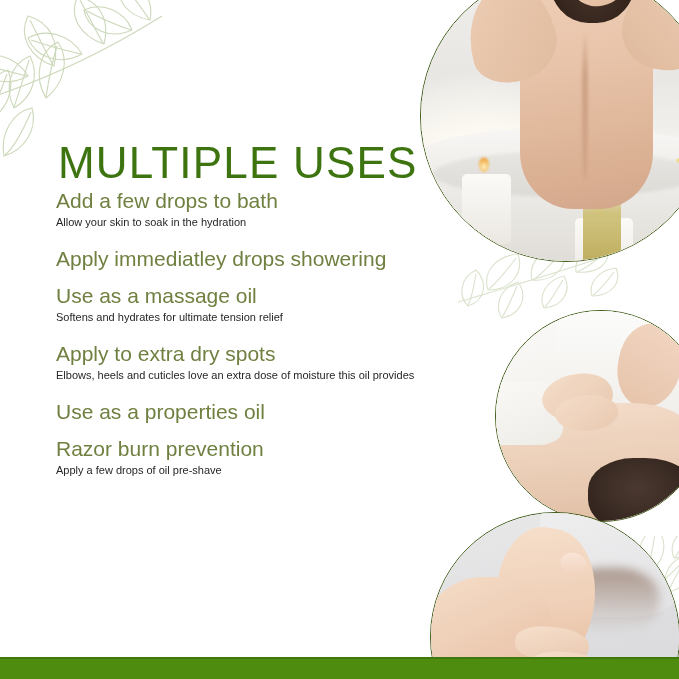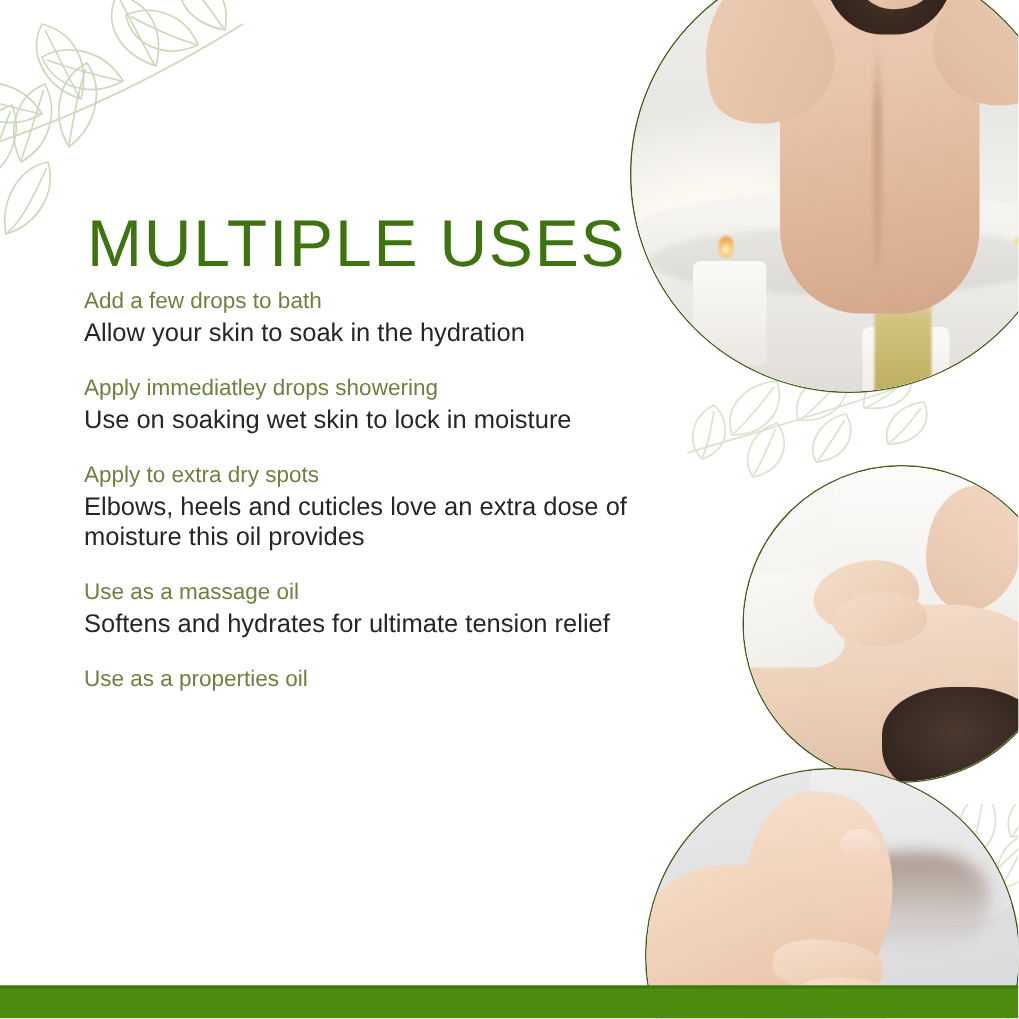--- a/index.html
+++ b/index.html
@@ -31,27 +31,27 @@
     margin-top:18px;
   }
 
   
   .uses{
     position:absolute;left:56px;top:191px;width:390px;
   }
   .use-block{margin-bottom:17px;}
   .use-block:last-child{margin-bottom:0;}
   .use-head{
-    font-size:15px;line-height:20px;
+    font-size:21px;line-height:20px;
     color:#6f8040;
     font-weight:400;
     margin:0 0 1px 0;
   }
   .use-desc{
-    font-size:17px;line-height:20px;
+    font-size:11px;line-height:20px;
     color:#262626;
     font-weight:400;
     margin:0;
     max-width:380px;
   }
 
   
   .photo{
     position:absolute;border-radius:50%;
     border:1.2px solid #3f5c18;
@@ -392,35 +392,38 @@
 
   <div class="uses">
 
     <div class="use-block">
       <p class="use-head">Add a few drops to bath</p>
       <p class="use-desc">Allow your skin to soak in the hydration</p>
     </div>
 
     <div class="use-block">
       <p class="use-head">Apply immediatley drops showering</p>
-      <p class="use-desc">Use on soaking wet skin to lock in moisture</p>
+    </div>
+
+    <div class="use-block">
+      <p class="use-head">Use as a massage oil</p>
+      <p class="use-desc">Softens and hydrates for ultimate tension relief</p>
     </div>
 
     <div class="use-block">
       <p class="use-head">Apply to extra dry spots</p>
       <p class="use-desc">Elbows, heels and cuticles love an extra dose of moisture this oil provides</p>
     </div>
 
     <div class="use-block">
-      <p class="use-head">Use as a massage oil</p>
-      <p class="use-desc">Softens and hydrates for ultimate tension relief</p>
-    </div>
-
-    <div class="use-block">
       <p class="use-head">Use as a properties oil</p>
     </div>
 
+    <div class="use-block">
+      <p class="use-head">Razor burn prevention</p>
+      <p class="use-desc">Apply a few drops of oil pre-shave</p>
+    </div>
 
   </div>
 
   <div class="bottom-bar"></div>
 
 </div>
 
 </body></html>

